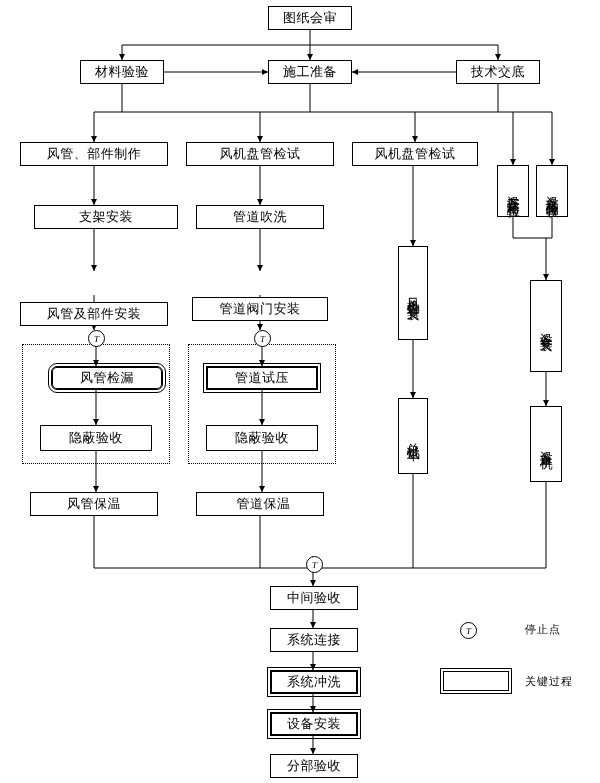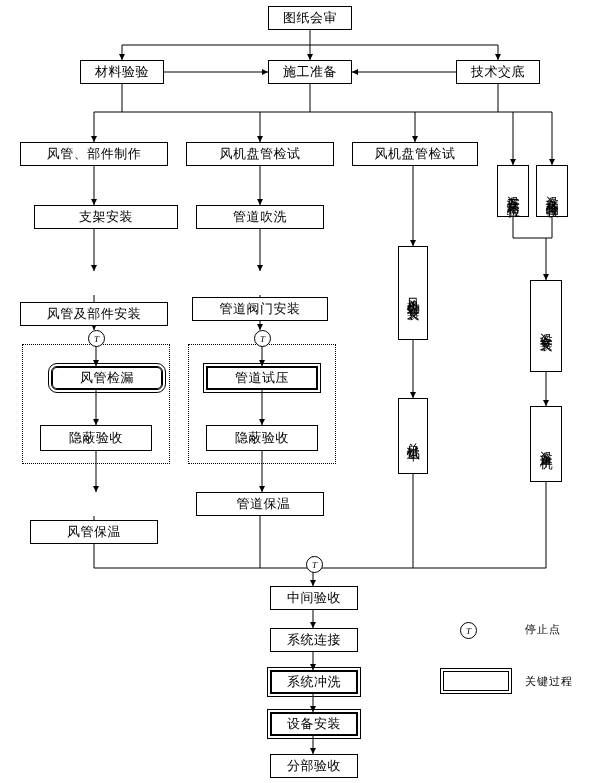--- a/index.html
+++ b/index.html
@@ -167,21 +167,21 @@
   <div class="node vert" style="left:530px;top:280px;width:32px;height:92px;">设备安装</div>
 
   <div class="node double" style="left:51px;top:366px;width:112px;height:24px;border-radius:6px;">风管检漏</div>
   <div class="node double" style="left:206px;top:366px;width:112px;height:24px;">管道试压</div>
 
   <div class="node" style="left:40px;top:425px;width:112px;height:26px;">隐蔽验收</div>
   <div class="node" style="left:206px;top:425px;width:112px;height:26px;">隐蔽验收</div>
   <div class="node vert" style="left:398px;top:398px;width:30px;height:76px;">总机试车</div>
   <div class="node vert" style="left:530px;top:406px;width:32px;height:76px;">设备单机</div>
 
-  <div class="node" style="left:30px;top:520px;width:128px;height:24px;">风管保温</div>
+  <div class="node" style="left:30px;top:492px;width:128px;height:24px;">风管保温</div>
   <div class="node" style="left:196px;top:492px;width:128px;height:24px;padding-left:8px;">管道保温</div>
 
   <div class="node" style="left:270px;top:586px;width:88px;height:24px;">中间验收</div>
   <div class="node" style="left:270px;top:628px;width:88px;height:24px;">系统连接</div>
   <div class="node double" style="left:270px;top:670px;width:88px;height:24px;">系统冲洗</div>
   <div class="node double" style="left:270px;top:712px;width:88px;height:24px;">设备安装</div>
   <div class="node" style="left:270px;top:754px;width:88px;height:24px;">分部验收</div>
 
   <div class="stop" style="left:88px;top:330px;">T</div>
   <div class="stop" style="left:254px;top:330px;">T</div>

